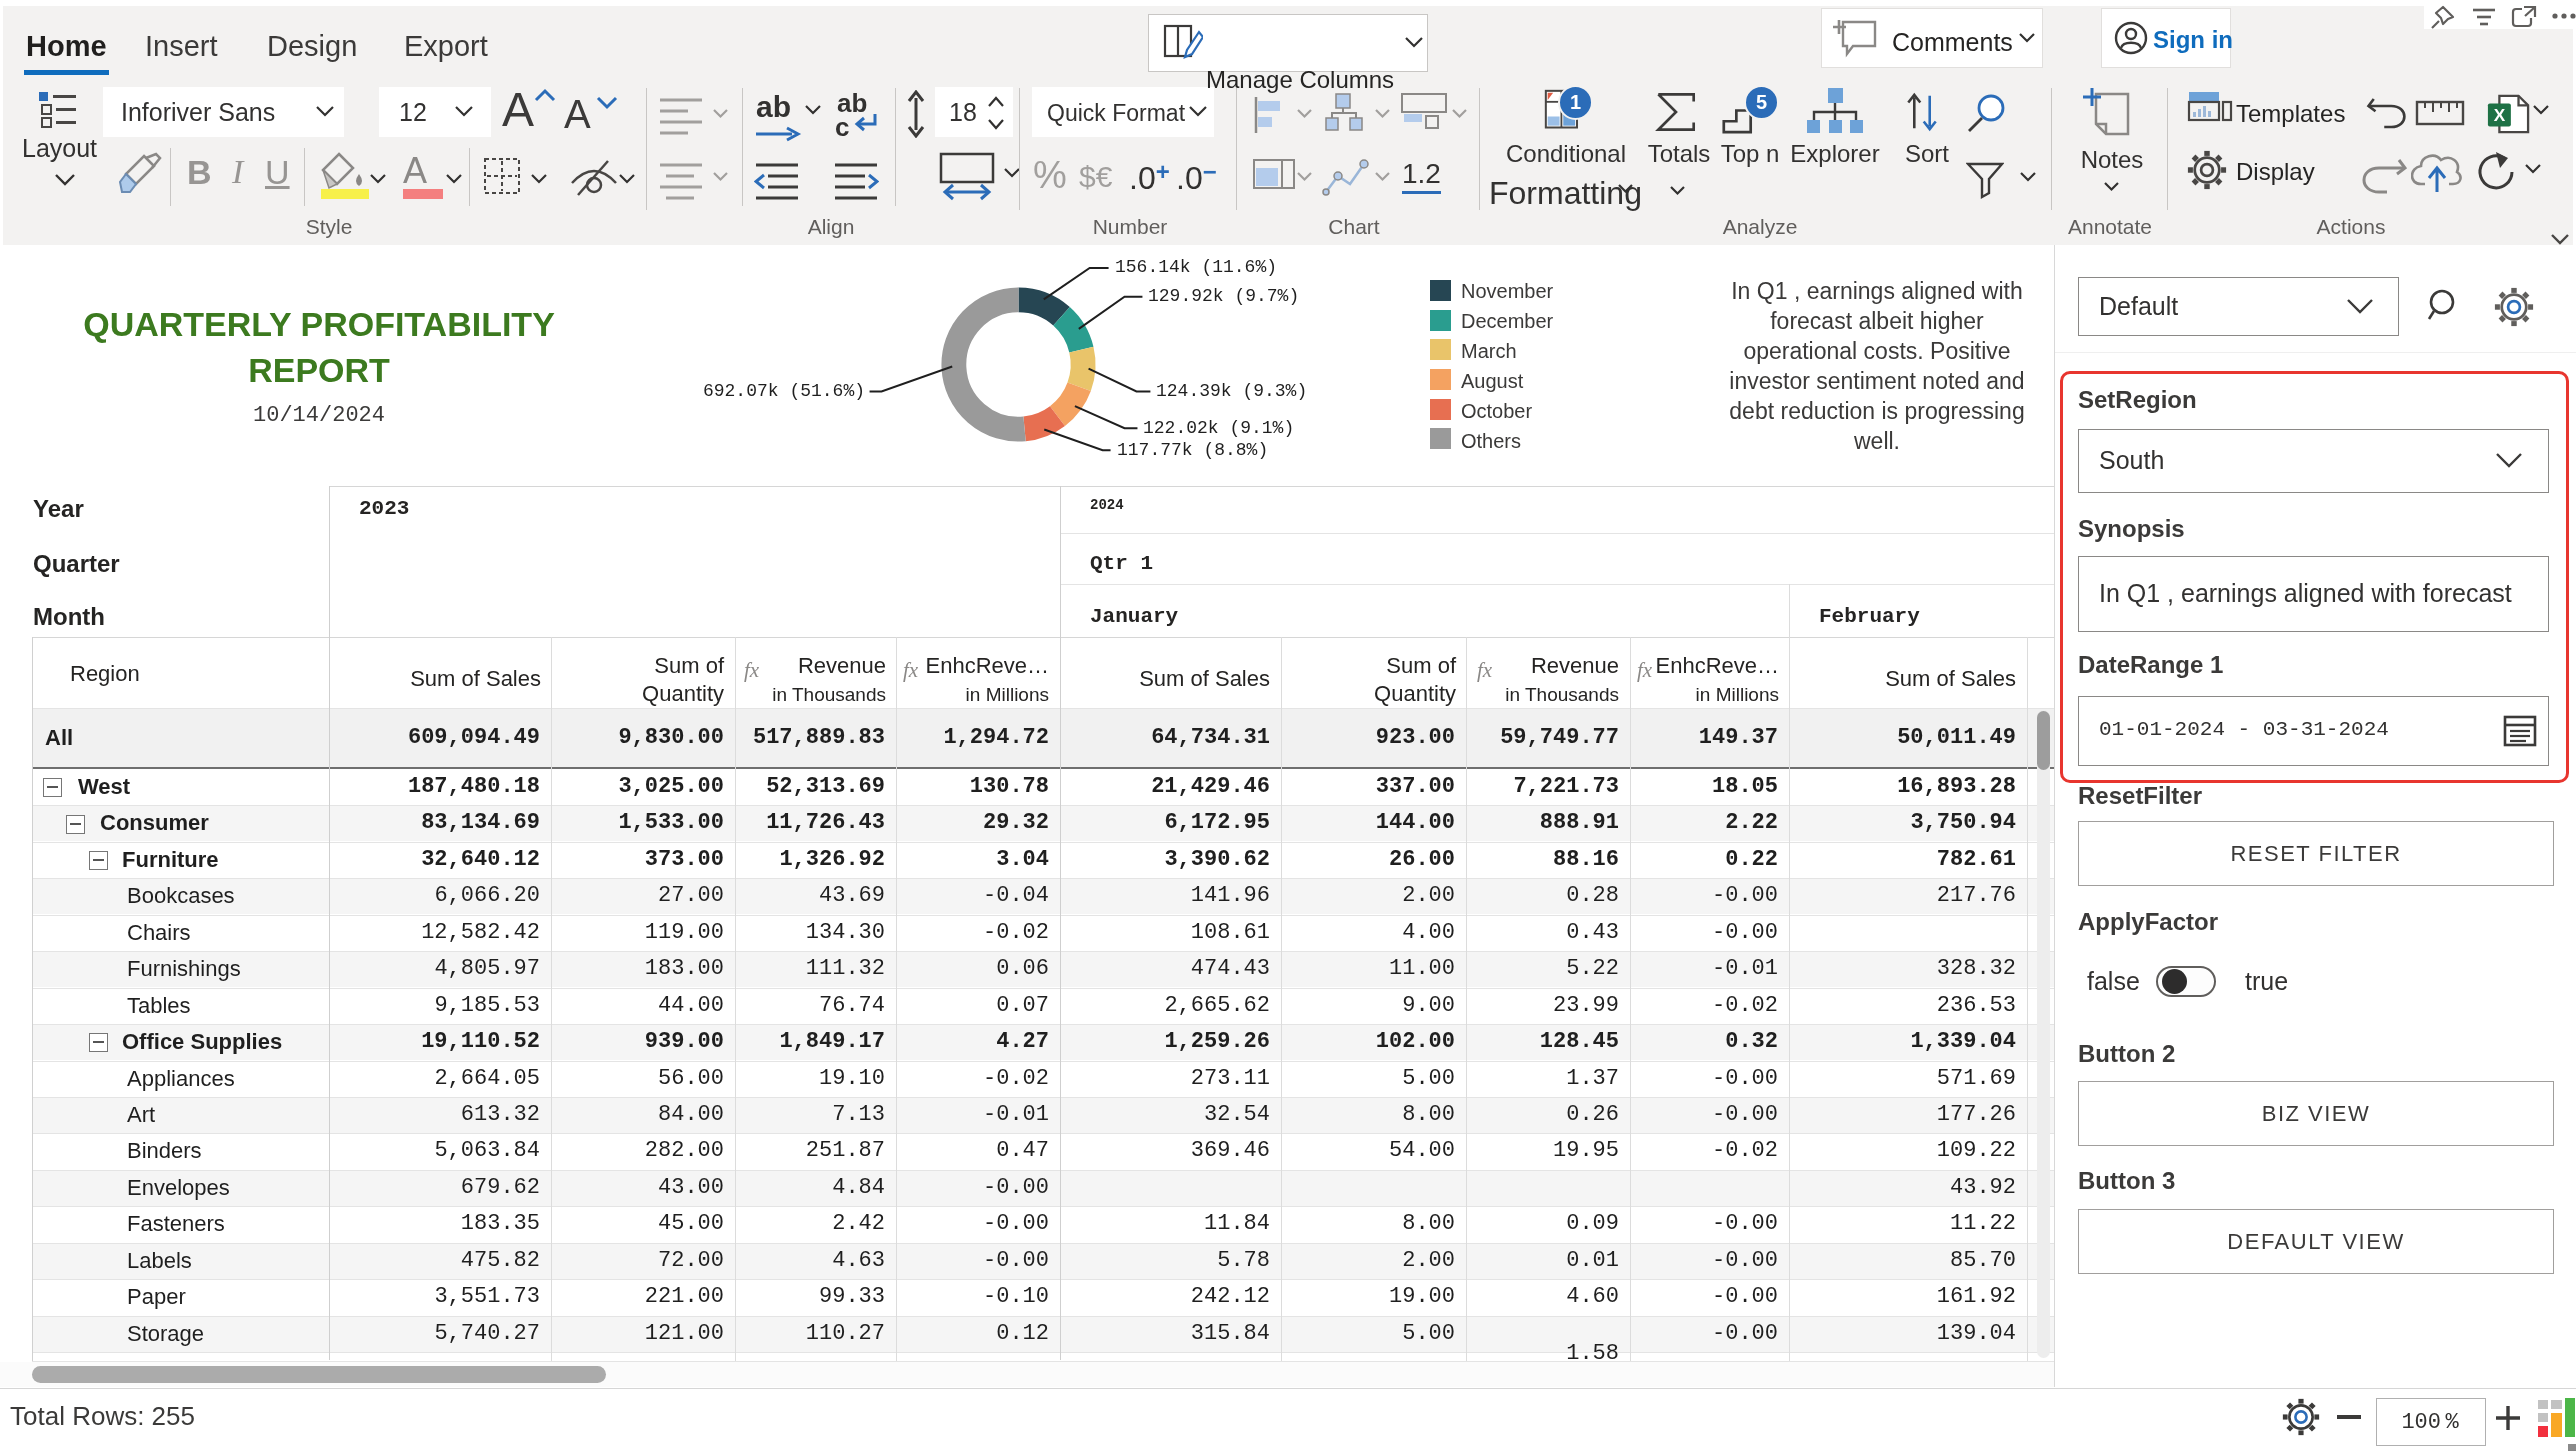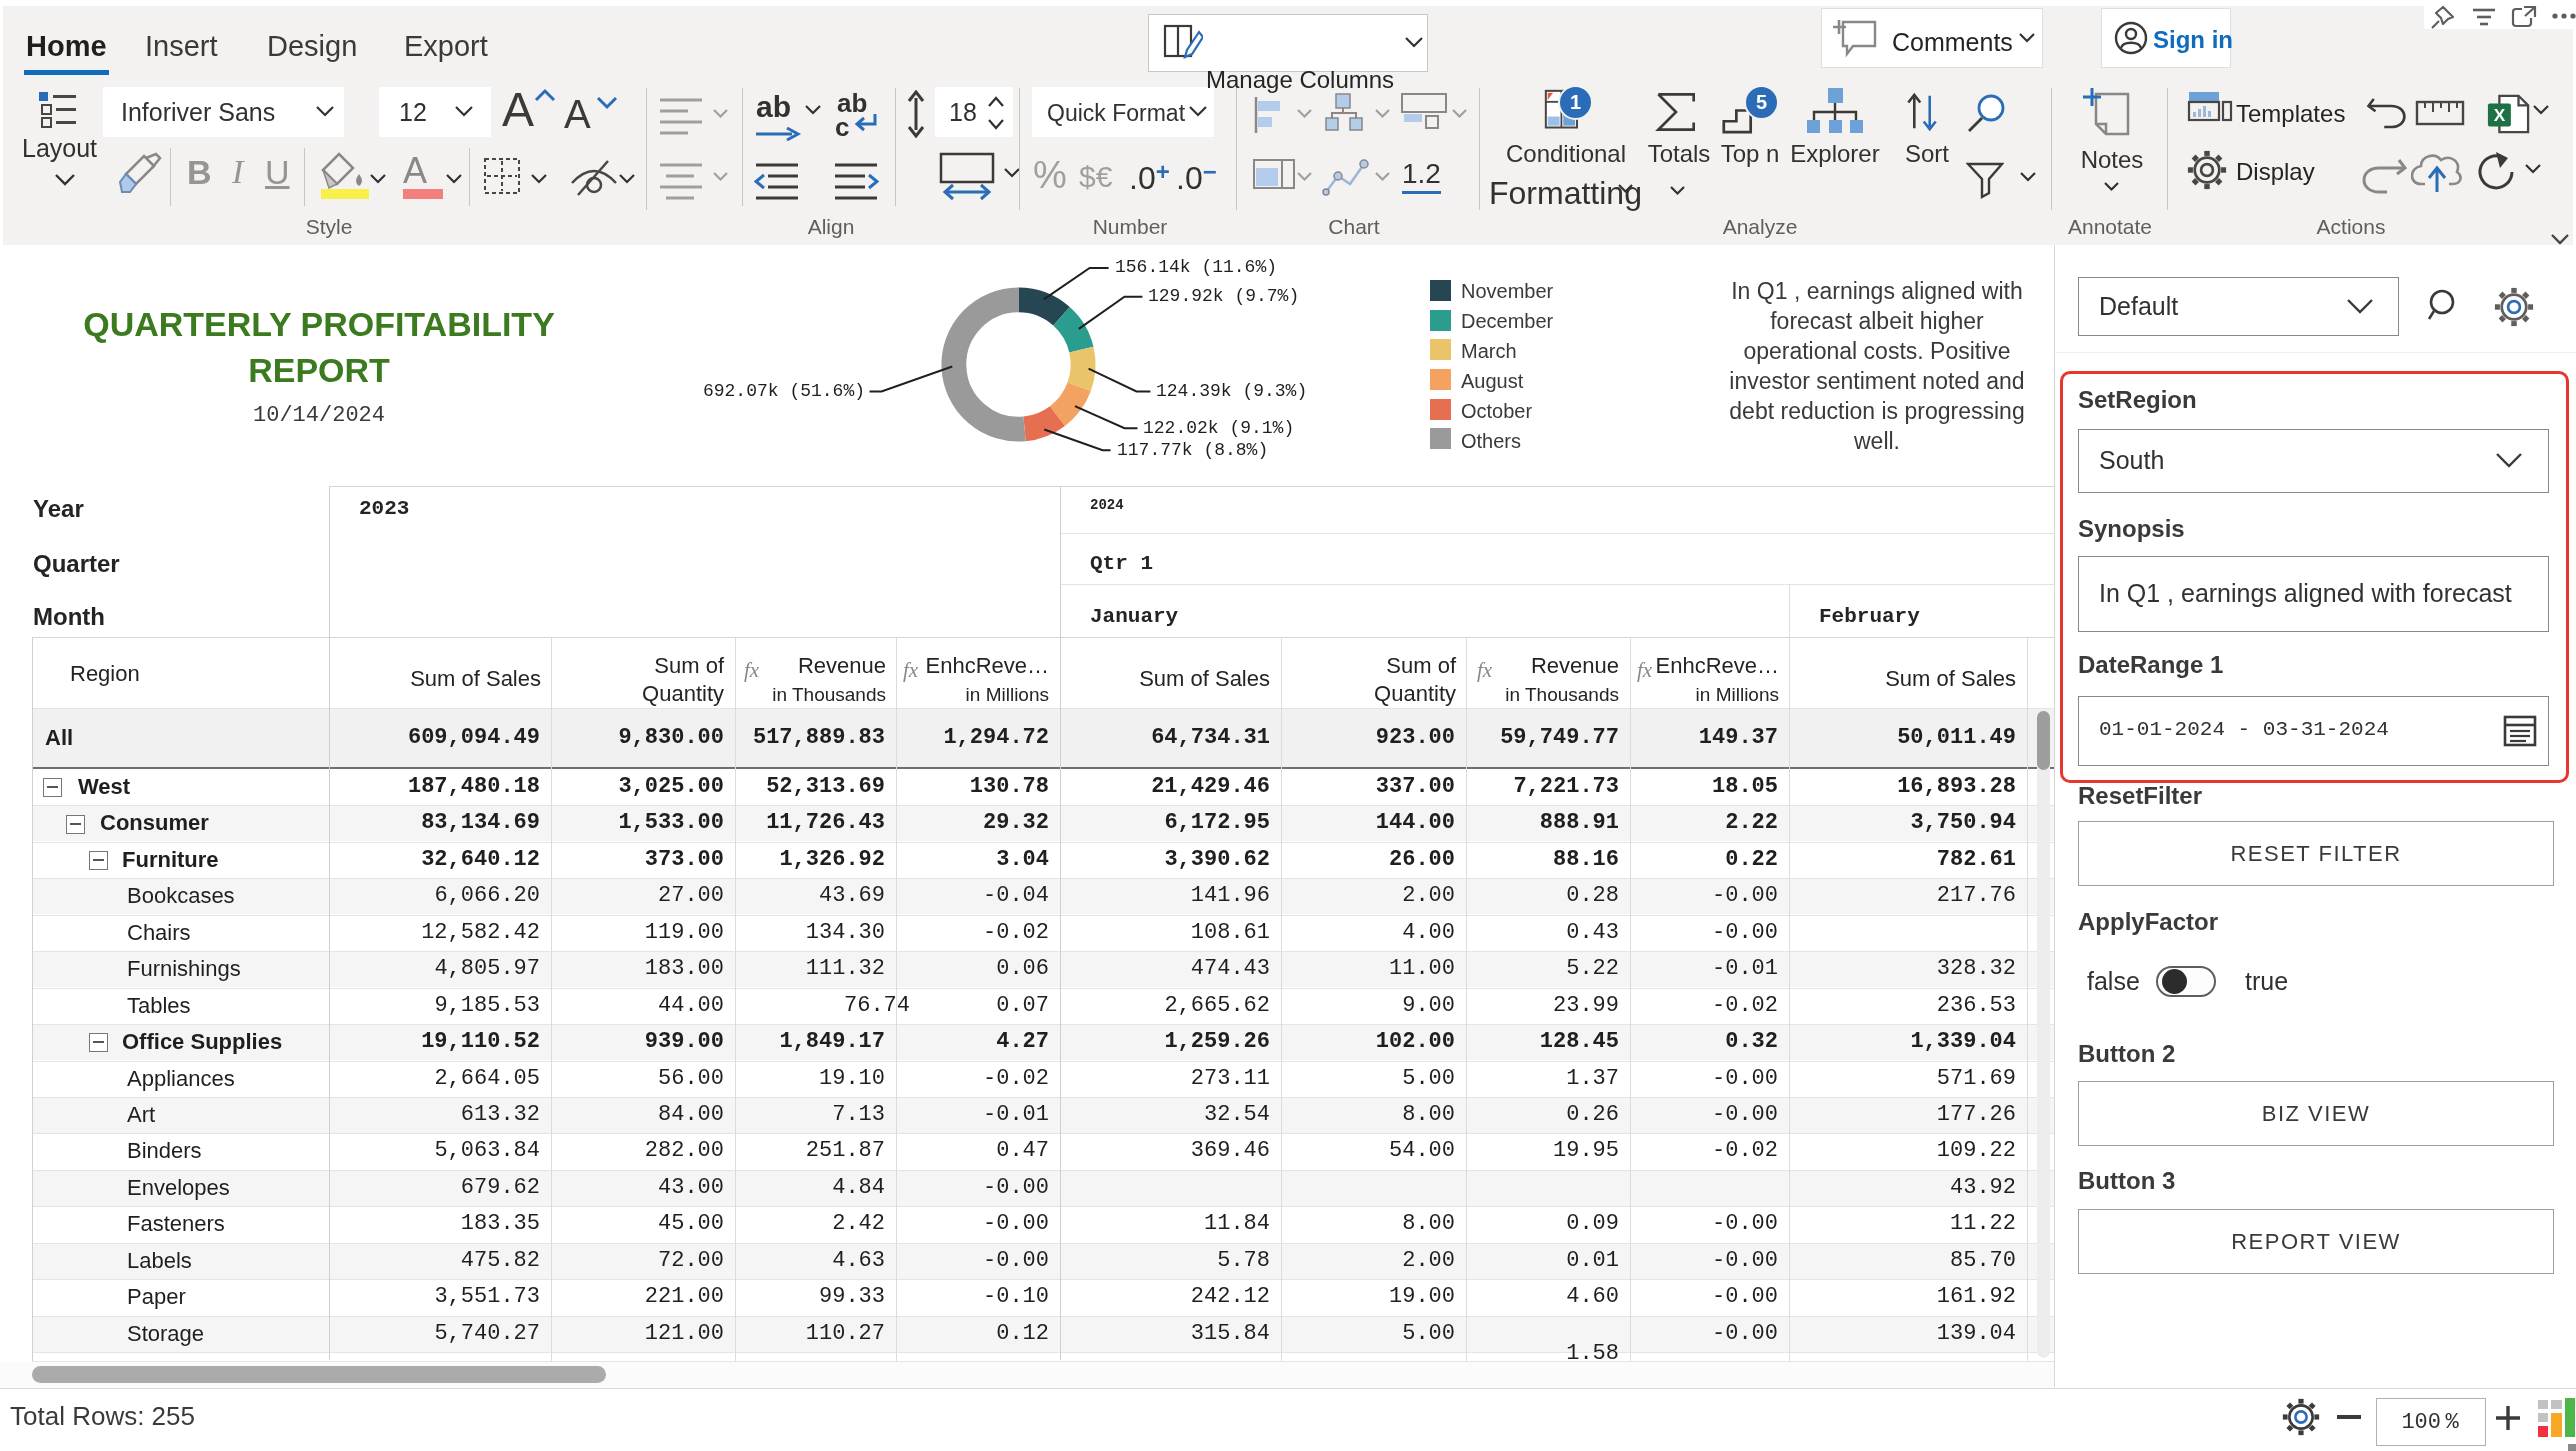--- a/index.html
+++ b/index.html
@@ -615,21 +615,21 @@
     <div class="num" style="left:586px;top:951px;width:299px;height:36px;line-height:36px;">111.32</div>
     <div class="num" style="left:750px;top:951px;width:299px;height:36px;line-height:36px;">0.06</div>
     <div class="num" style="left:971px;top:951px;width:299px;height:36px;line-height:36px;">474.43</div>
     <div class="num" style="left:1156px;top:951px;width:299px;height:52px;line-height:36px;">11.00</div>
     <div class="num" style="left:1320px;top:951px;width:299px;height:36px;line-height:36px;">5.22</div>
     <div class="num" style="left:1479px;top:951px;width:299px;height:36px;line-height:36px;">-0.01</div>
     <div class="num" style="left:1717px;top:951px;width:299px;height:36px;line-height:36px;">328.32</div>
     <div class="rowlab" style="left:127px;top:988px;height:36px;line-height:36px;">Tables</div>
     <div class="num" style="left:241px;top:988px;width:299px;height:36px;line-height:36px;">9,185.53</div>
     <div class="num" style="left:425px;top:988px;width:299px;height:36px;line-height:36px;">44.00</div>
-    <div class="num" style="left:611px;top:988px;width:299px;height:36px;line-height:36px;font-family:Liberation Mono, monospace;">76.74</div>
+    <div class="num" style="left:586px;top:988px;width:299px;height:36px;line-height:36px;font-family:Liberation Mono, monospace;">76.74</div>
     <div class="num" style="left:750px;top:988px;width:299px;height:36px;line-height:36px;">0.07</div>
     <div class="num" style="left:971px;top:988px;width:299px;height:36px;line-height:36px;">2,665.62</div>
     <div class="num" style="left:1156px;top:988px;width:299px;height:36px;line-height:36px;">9.00</div>
     <div class="num" style="left:1320px;top:988px;width:299px;height:36px;line-height:36px;">23.99</div>
     <div class="num" style="left:1479px;top:988px;width:299px;height:36px;line-height:36px;">-0.02</div>
     <div class="num" style="left:1717px;top:988px;width:299px;height:36px;line-height:36px;">236.53</div>
     <div class="exp" style="left:89px;top:1033px;"></div>
     <div class="rowlab b" style="left:122px;top:1024px;height:36px;line-height:36px;">Office Supplies</div>
     <div class="num b" style="left:241px;top:1024px;width:299px;height:36px;line-height:36px;">19,110.52</div>
     <div class="num b" style="left:425px;top:1024px;width:299px;height:36px;line-height:36px;">939.00</div>
@@ -773,21 +773,21 @@
     <div class="sblabel" style="top:782px;">ResetFilter</div>
     <div class="sbbtn" style="top:821px;">RESET FILTER</div>
     <div class="sblabel" style="top:908px;">ApplyFactor</div>
     <div class="abs" style="left:2087px;top:967px;font-size:25px;color:#323130;">false</div>
     <div class="abs" style="left:2156px;top:966px;width:56px;height:27px;border:2px solid #605e5c;border-radius:16px;background:#fdfdfd;"></div>
     <div class="abs" style="left:2162px;top:969px;width:25px;height:25px;border-radius:50%;background:#2d2c2c;"></div>
     <div class="abs" style="left:2245px;top:967px;font-size:25px;color:#323130;">true</div>
     <div class="sblabel" style="top:1040px;">Button 2</div>
     <div class="sbbtn" style="top:1081px;">BIZ VIEW</div>
     <div class="sblabel" style="top:1167px;">Button 3</div>
-    <div class="sbbtn" style="top:1209px;">REPORT VIEW</div>
+    <div class="sbbtn" style="top:1209px;">DEFAULT VIEW</div>
   </div>
 
   <div id="statusbar">
     <div class="abs" style="left:0;top:1388px;width:2576px;height:1px;background:#d6d6d6;"></div>
     <div class="abs" style="left:10px;top:1401px;font-size:26px;color:#3b3a39;">Total Rows: 255</div>
     <svg class="abs" style="left:2282px;top:1398px;" width="38" height="38" viewBox="0 0 44 44">
         <circle cx="22" cy="22" r="13.5" fill="none" stroke="#3b3a39" stroke-width="3"></circle>
         <circle cx="22" cy="22" r="6.5" fill="none" stroke="#2b6cb8" stroke-width="3"></circle>
         <line x1="22.0" y1="6.5" x2="22.0" y2="1.0" stroke="#3b3a39" stroke-width="6"></line>
         <line x1="33.0" y1="11.0" x2="36.8" y2="7.2" stroke="#3b3a39" stroke-width="6"></line>

